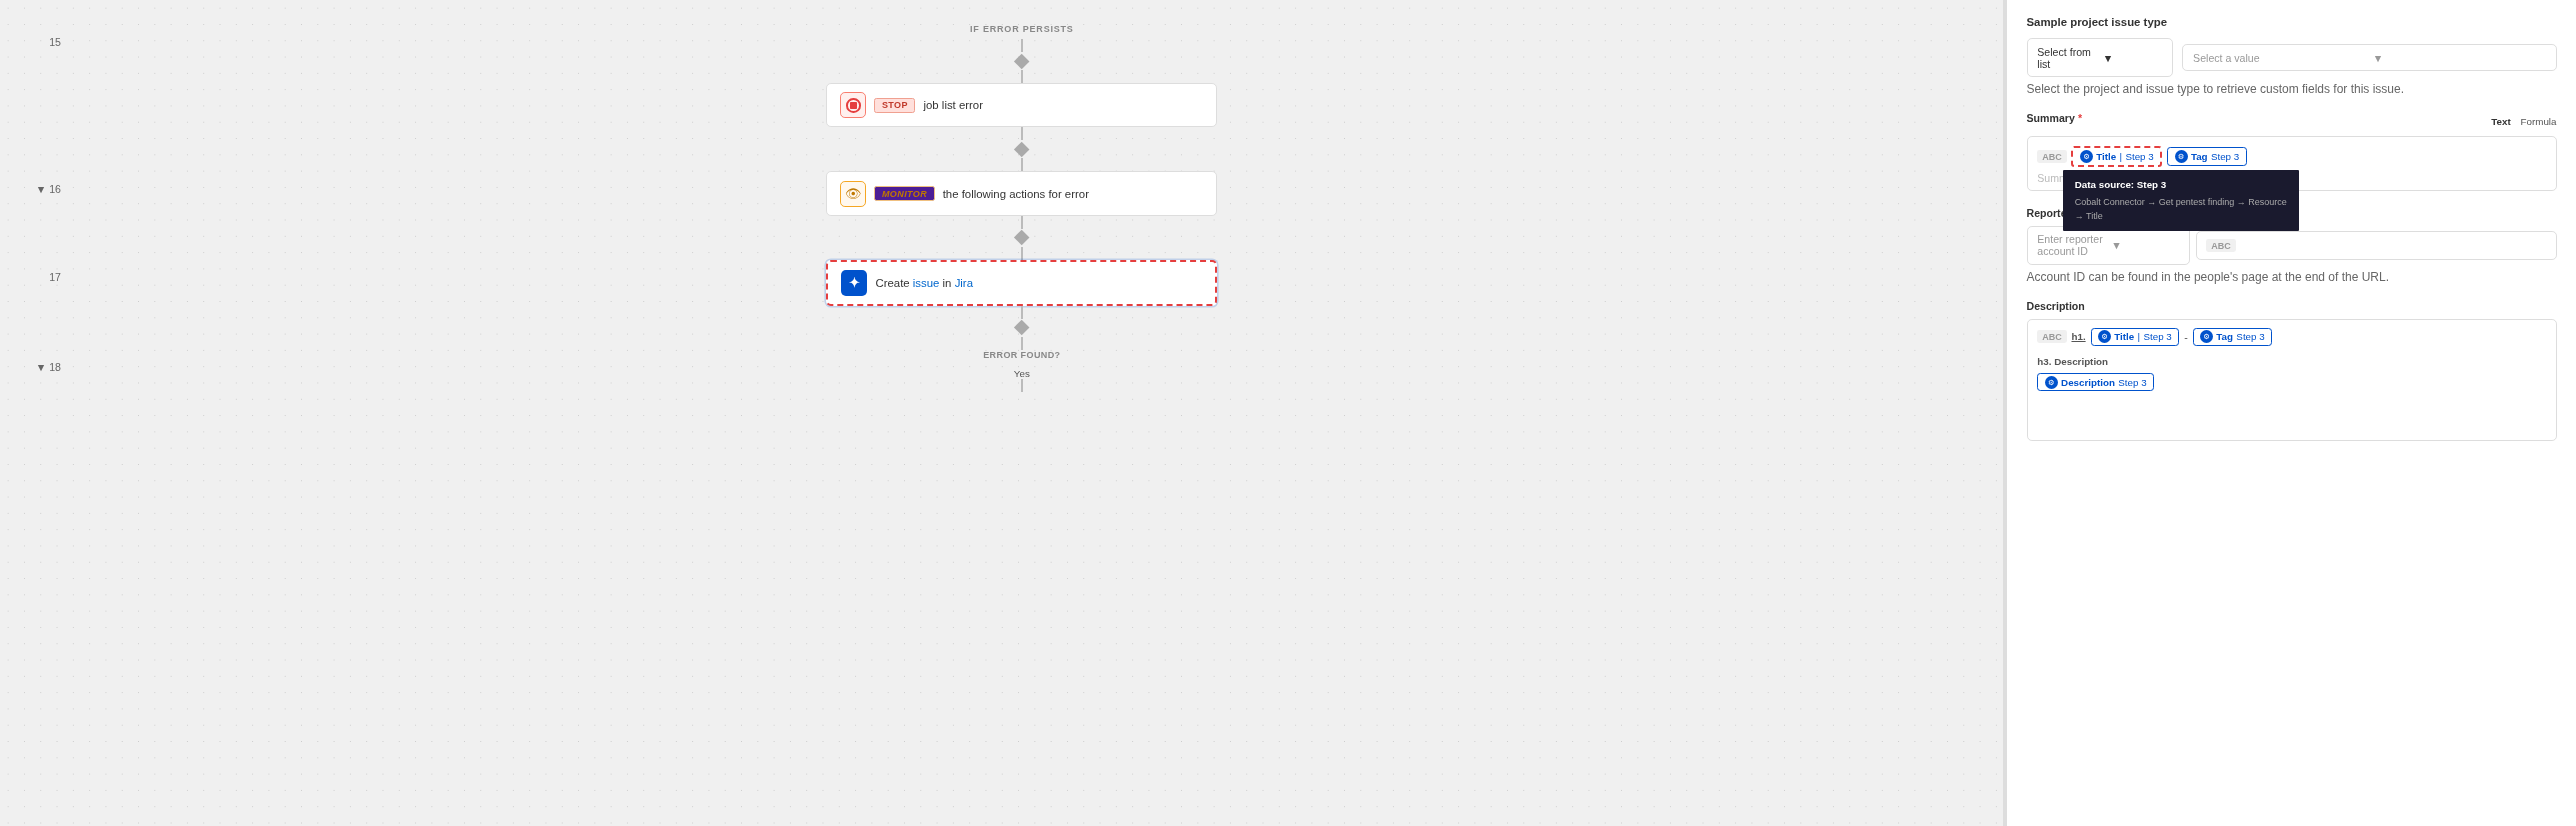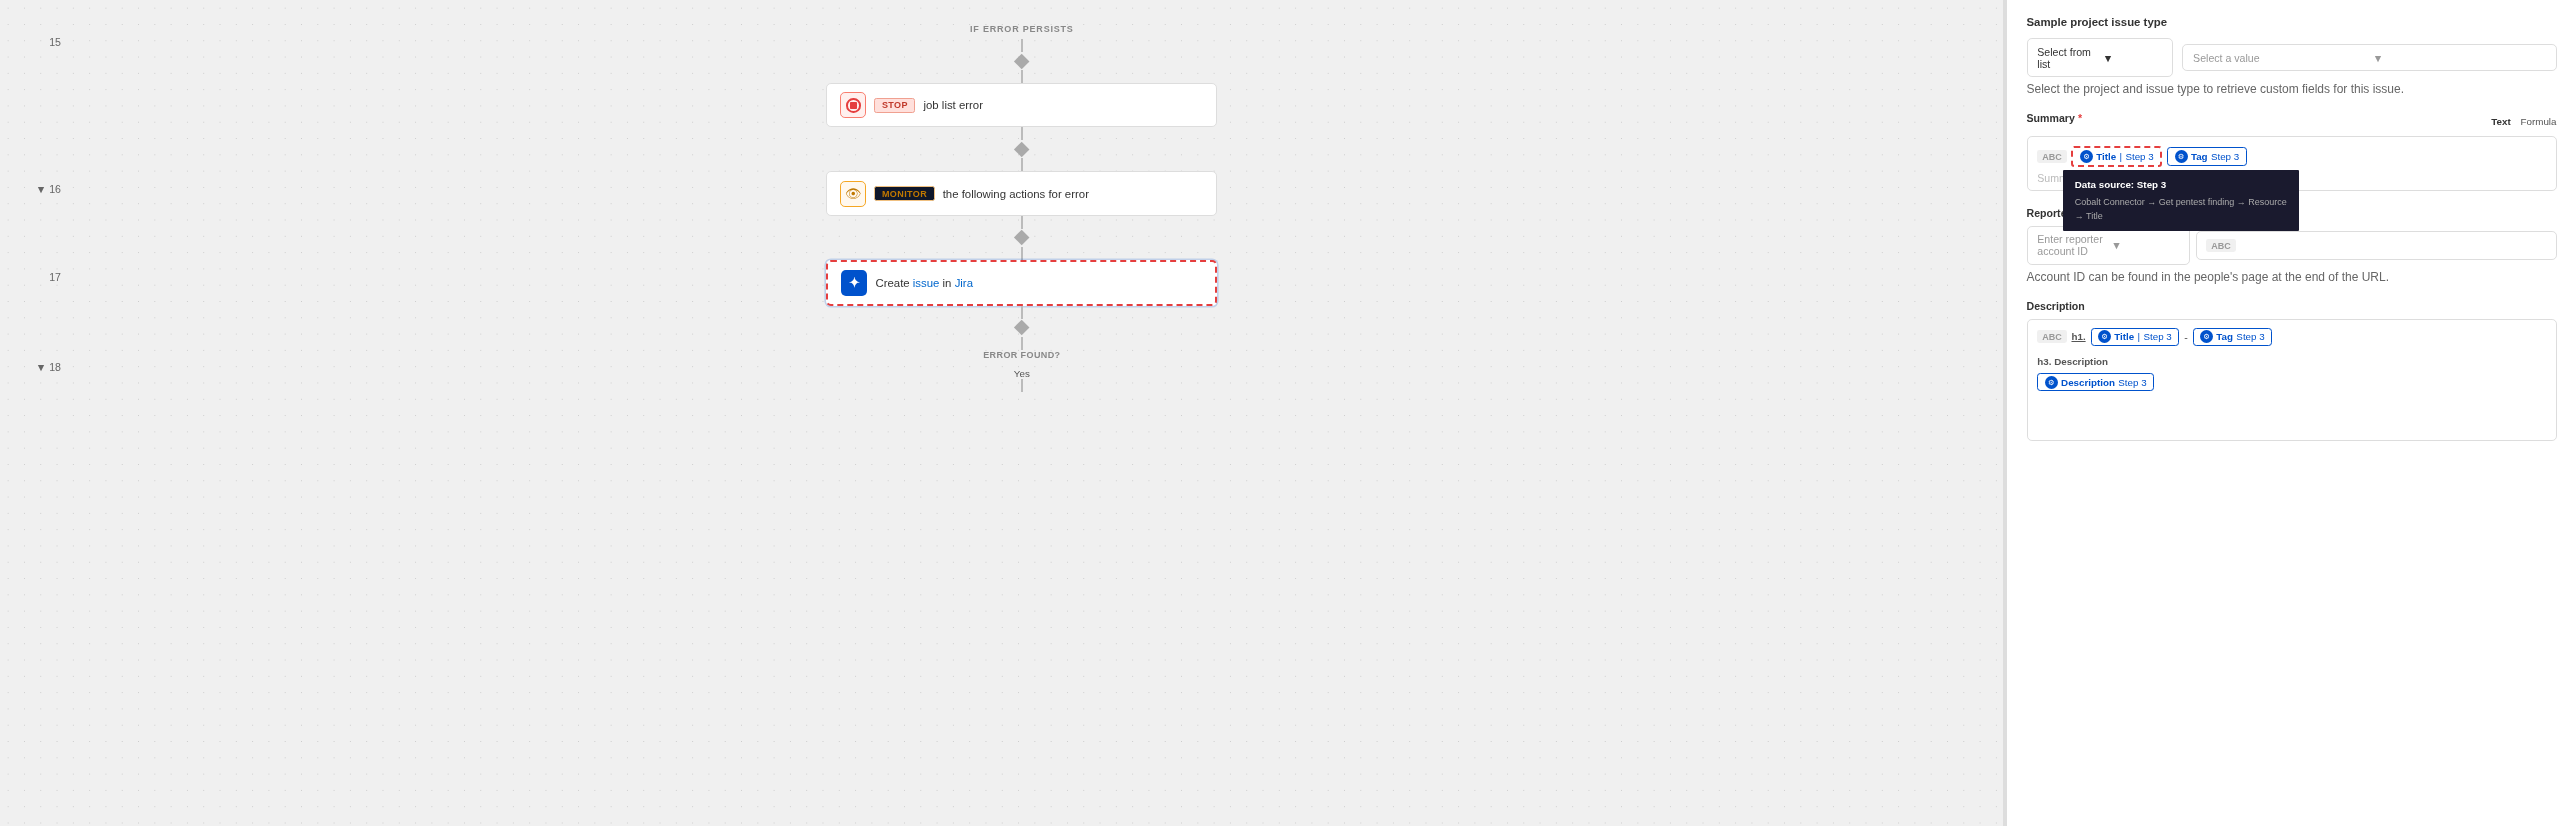--- a/index.html
+++ b/index.html
@@ -87,23 +87,24 @@
       letter-spacing: 0.4px;
     }
 
     .badge-stop {
       background: #ffe0dc;
       color: #c0392b;
       border: 0.8px solid #f0a090;
     }
 
     .badge-monitor {
-      background: #0f172a;
+      background: #4c1d95;
       color: #c07800;
       border: 0.8px solid #f0c080;
+      font-style: italic;
     }
 
     .badge-retry {
       background: #ffecd0;
       color: #c07800;
       border: 0.8px solid #f0c080;
     }
 
     .block-text {
       font-size: 11.4px;

